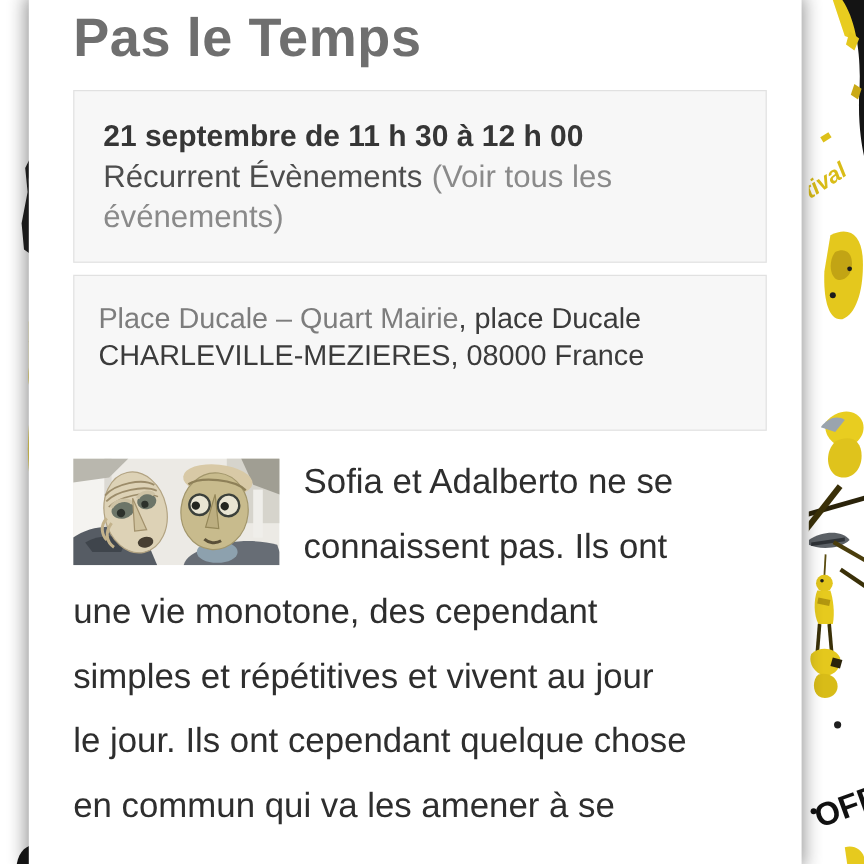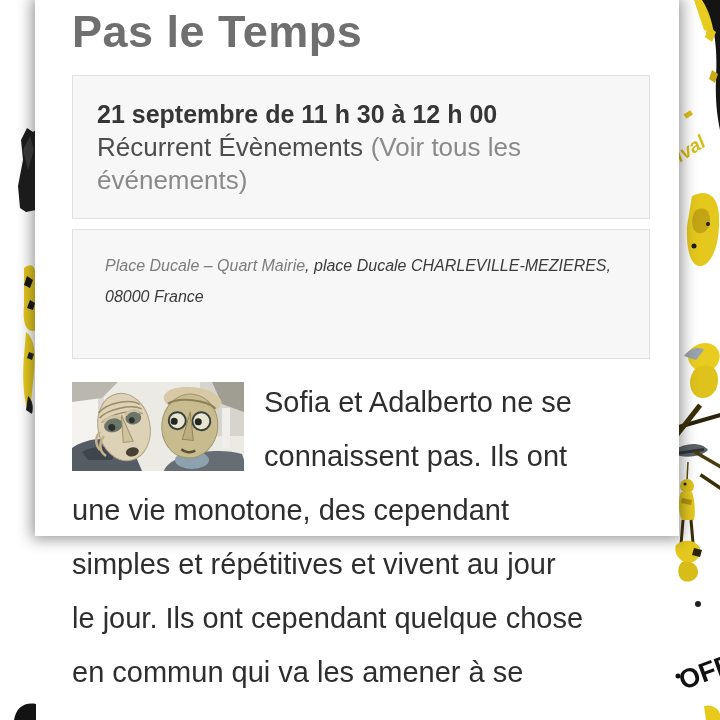--- a/index.html
+++ b/index.html
@@ -1,31 +1,31 @@
 <!DOCTYPE html>
 <html><head>
 <meta charset="utf-8">
 <style>
   html,body{margin:0;padding:0;background:#ffffff;}
   .stage{position:relative;width:720px;height:720px;overflow:hidden;background:#ffffff;
          font-family:"Liberation Sans",sans-serif;}
   .art{position:absolute;top:0;height:720px;z-index:0;}
   .art-left{left:0;width:36px;}
   .art-right{right:0;width:46px;}
-  .card{position:absolute;left:35px;top:0;width:644px;height:536px;background:#ffffff;
+  .card{position:absolute;left:24px;top:0;width:644px;height:720px;background:#ffffff;
         box-shadow:0 0 14px 3px rgba(25,25,25,.45);z-index:2;
         box-sizing:border-box;padding:6px 29px 0 37px;}
   h1.title{margin:0 0 17px 0;font-size:45px;line-height:52px;font-weight:700;color:#6f6f6f;
            letter-spacing:.5px;}
   .info-box{background:#f7f7f7;border:1px solid #e1e1e1;box-sizing:border-box;
             padding:21px 24px;margin:0 0 10px 0;}
   .schedule-date{font-size:25px;line-height:34px;font-weight:700;color:#363636;}
   .schedule-recurrence{font-size:26px;line-height:33px;color:#4d4d4d;}
   .schedule-recurrence a{color:#8a8a8a;text-decoration:none;margin-left:.3em;}
-  .venue-box{padding:20px 24px 46px 32px;font-style:italic;font-size:16px;line-height:31px;}
+  .venue-box{padding:20px 24px 46px 20px;font-size:24px;line-height:31px;}
   .venue-box a{color:#7d7d7d;text-decoration:none;}
   .venue-address{color:#3b3b3b;}
   .description{margin-top:16px;font-size:29px;line-height:54px;color:#2e2e2e;}
   .thumb{float:left;width:172px;height:89px;margin:7px 20px 9px 0;display:block;}
   .desc-line{white-space:nowrap;}
   a{cursor:pointer;}
 </style>
 </head>
 <body>
 

